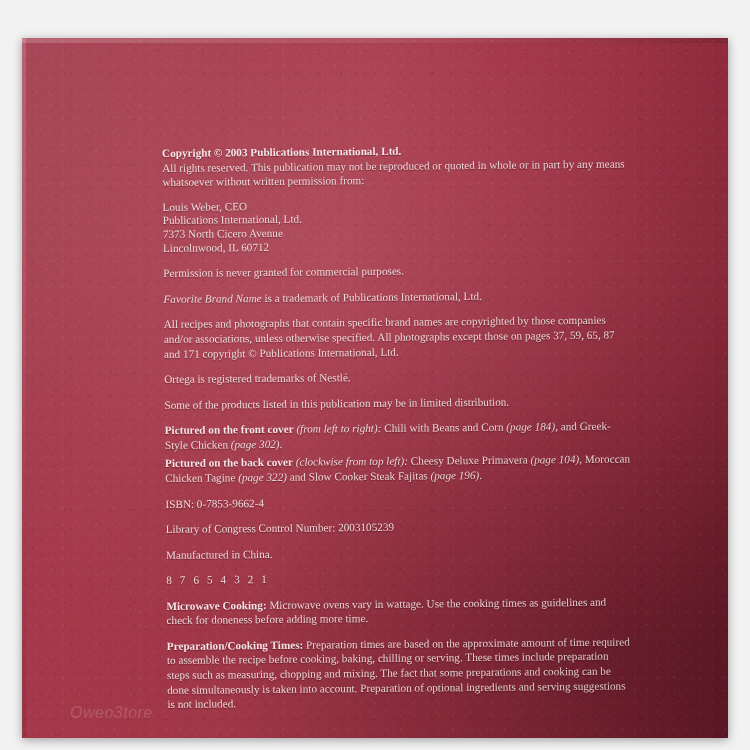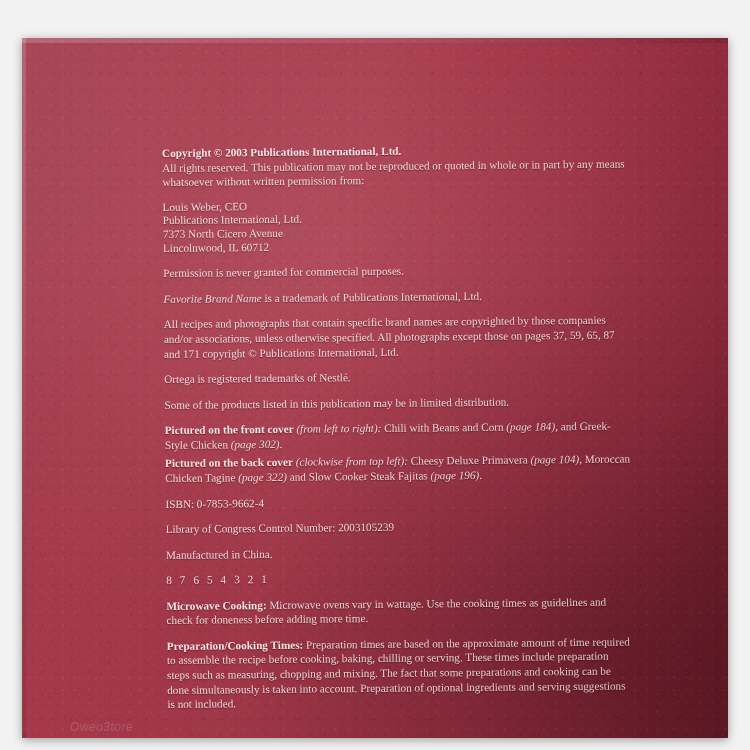--- a/index.html
+++ b/index.html
@@ -81,23 +81,23 @@
   .para { margin-bottom: 11px; }
   .tight { margin-bottom: 4px; }
   b, .b { font-weight: bold; color: #f7e6e6; }
   i, .i { font-style: italic; }
   .addr { line-height: 1.22; }
   .numline { letter-spacing: 2.6px; }
   
   #watermark {
     position: absolute;
     left: 48px;
-    bottom: 4px;
+    bottom: 16px;
     font-family: "Liberation Sans", sans-serif;
-    font-size: 12px;
+    font-size: 16px;
     color: rgba(255,255,255,0.16);
     letter-spacing: 0.5px;
     font-style: italic;
   }
 </style>
 </head>
 <body>
 
 <div id="page">
   <div id="book-page">

